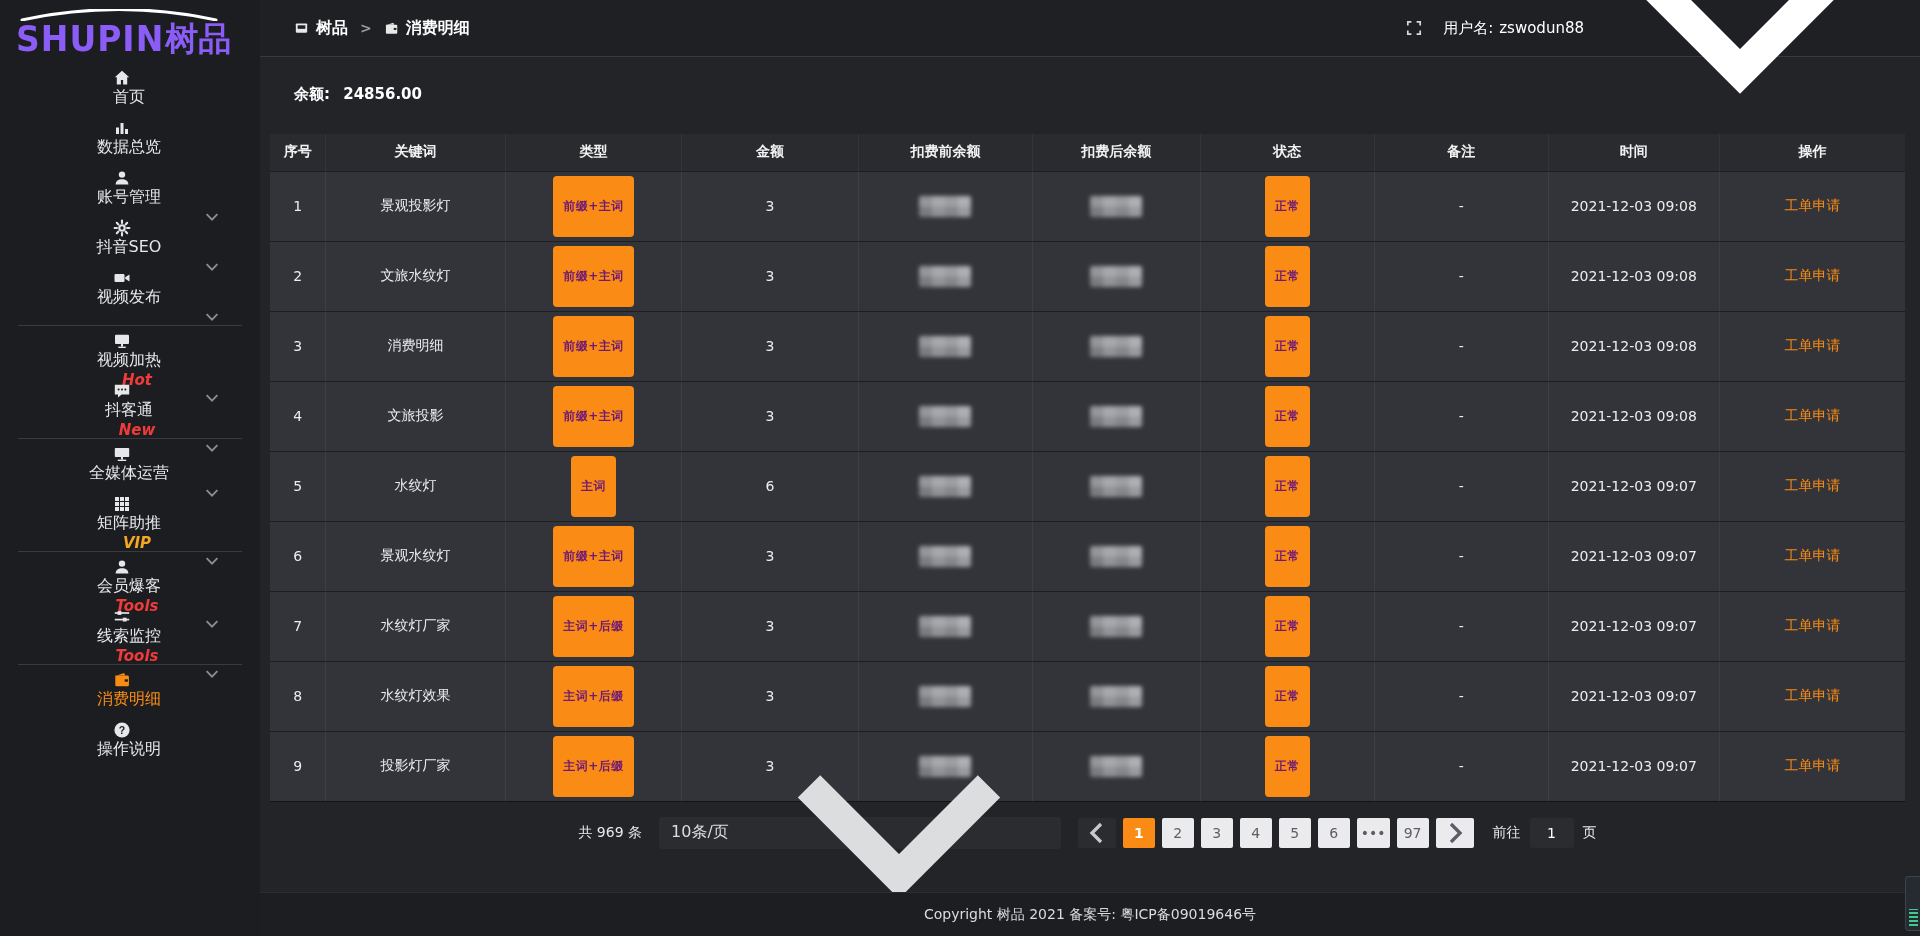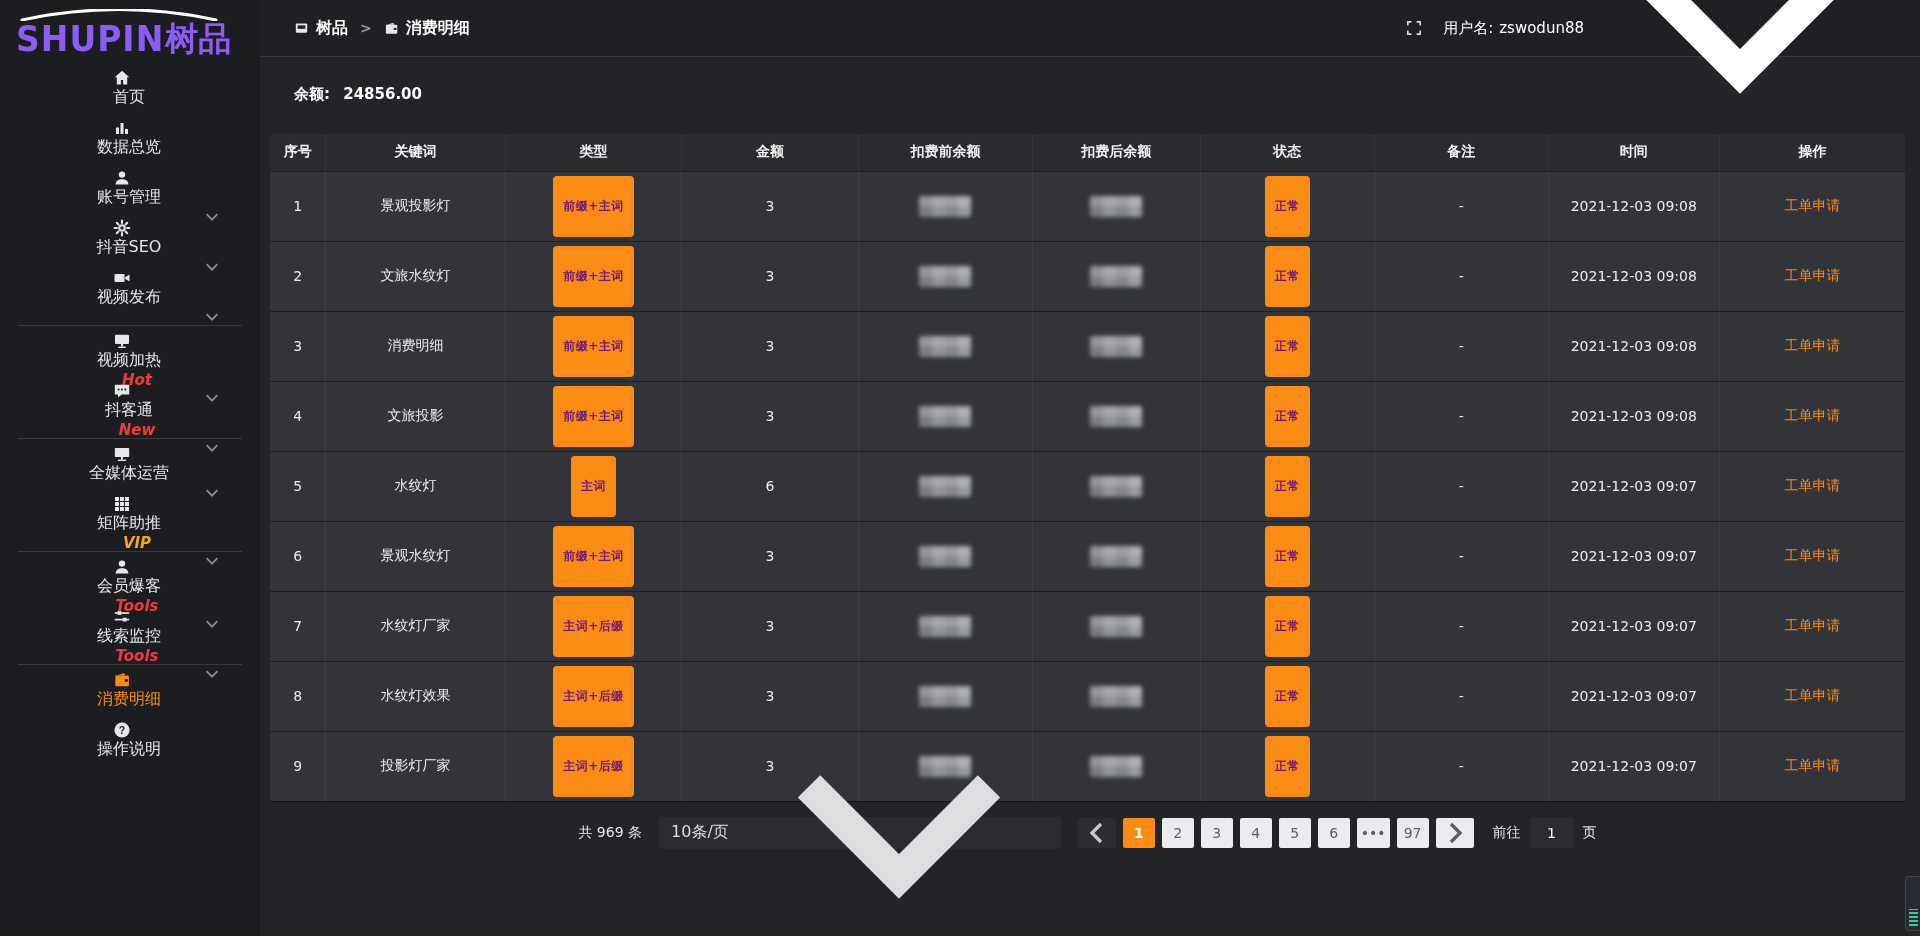--- a/index.html
+++ b/index.html
@@ -501,16 +501,19 @@
             </svg>
           </span>
         <span class="goto">
           <span>前往</span>
           <input class="goto-input" value="1" style="">
           <span>页</span>
         </span>
       </div>
     </div>
 
+    <div class="footer">
+      <span>Copyright 树品 2021 备案号: 粤ICP备09019646号</span>
+    </div>
   </div>
 </div>
 
 <div class="corner-widget"></div>
 
 </body></html>

